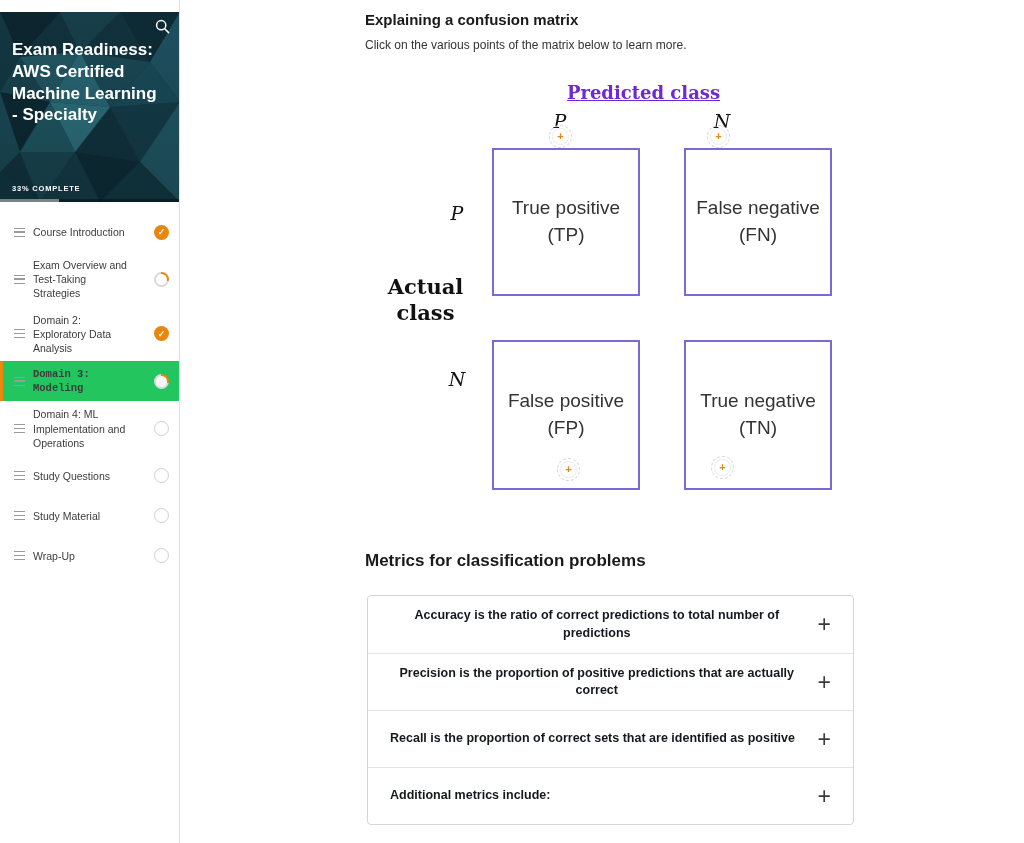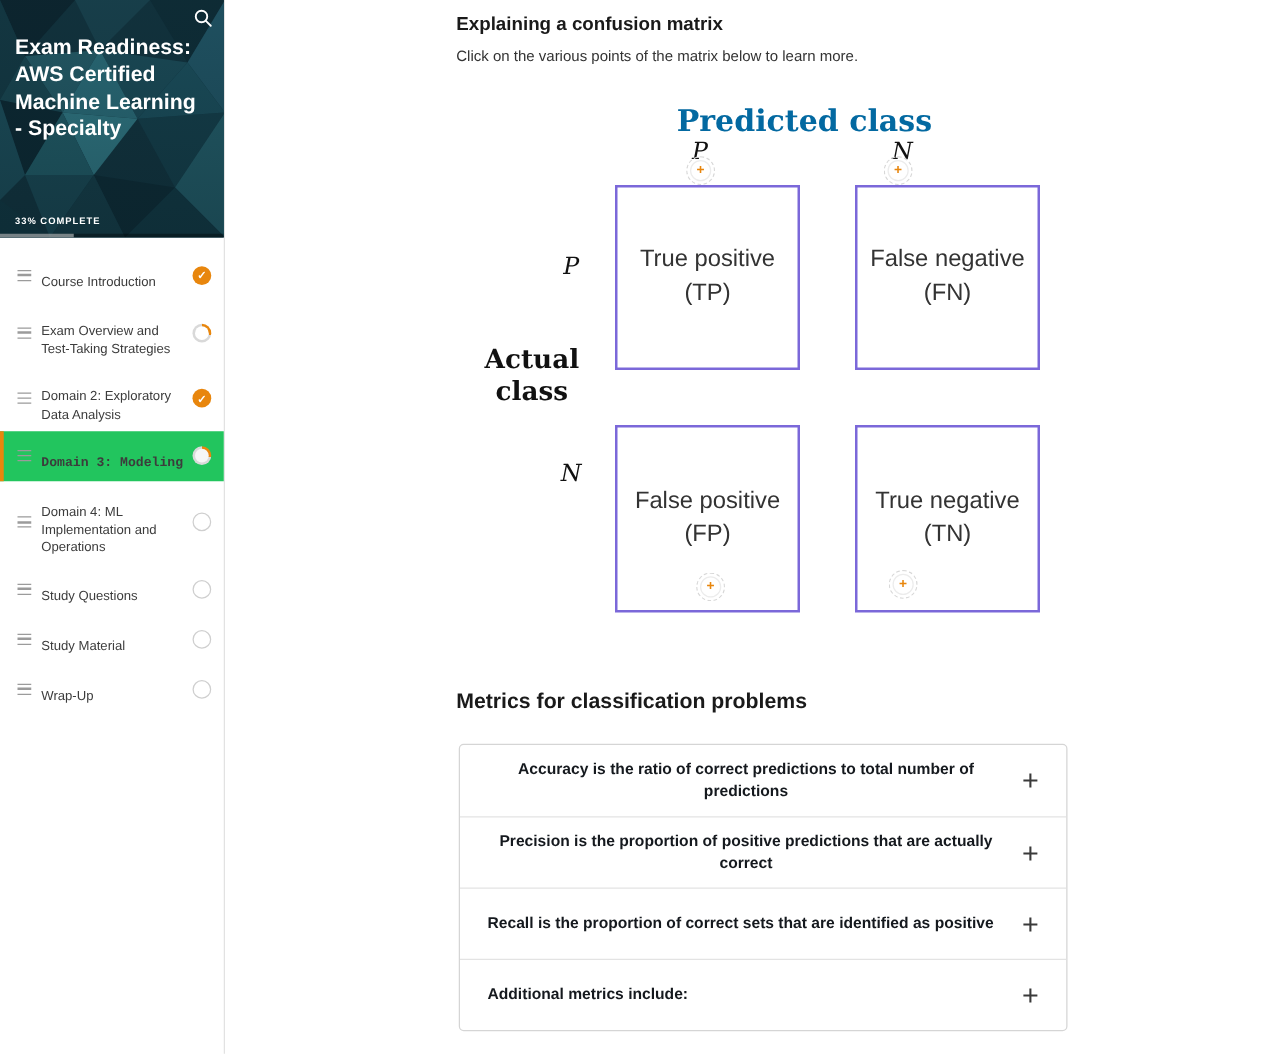--- a/index.html
+++ b/index.html
@@ -1,50 +1,50 @@
 <!DOCTYPE html>
 <html><head>
 <meta charset="utf-8">
 <style>
   * { box-sizing: border-box; margin: 0; padding: 0; }
   html,body { width:1024px; height:843px; background:#fff; font-family:"Liberation Sans", sans-serif; overflow:hidden; }
 
   
   .sidebar { position:absolute; left:0; top:0; width:180px; height:843px; background:#fff; border-right:1px solid #e2e2e2; }
-  .s-header { position:relative; width:100%; height:190px; overflow:hidden; background:#133540; }
+  .s-header { position:relative; width:100%; height:190px; overflow:hidden; background:#133540;margin-top:12px; }
   .s-header svg.poly { position:absolute; inset:0; }
   .s-header .overlay { position:absolute; inset:0; background:linear-gradient(rgba(8,28,36,.15), rgba(8,28,36,.4)); }
   .search-btn { position:absolute; top:5px; right:6px; width:22px; height:22px; background:transparent; border:none; cursor:pointer; z-index:3; }
   .s-title { position:absolute; top:27px; left:12px; width:152px; color:#fff; font-size:17px; font-weight:bold; line-height:1.28; z-index:2; }
   .s-progress-label { position:absolute; bottom:9px; left:12px; color:#fff; font-size:7.5px; font-weight:bold; letter-spacing:.8px; z-index:2; }
   .s-bar { position:absolute; bottom:0; left:0; width:100%; height:3px; background:rgba(0,0,0,.35); z-index:2; }
   .s-bar-fill { height:100%; background:rgba(255,255,255,.45); }
 
   .s-list { padding-top:10px; }
   .s-item { display:flex; align-items:center; min-height:40px; padding:6px 10px 6px 11px; cursor:pointer; border-left:3px solid transparent; }
   .s-item.active { background:#22c55e; border-left:3px solid #e8860d;font-family:Liberation Mono, monospace; }
   .s-item.active .s-label { font-weight:bold; }
   .menu-icon { flex:0 0 11px; width:11px; height:9px; margin-right:8px; border-top:1.5px solid #9b9b9b; border-bottom:1.5px solid #9b9b9b; position:relative; }
   .menu-icon::after { content:""; position:absolute; left:0; right:0; top:2.6px; height:1.5px; background:#9b9b9b; }
-  .s-label { flex:1; font-size:10.5px; color:#3c3c3c; line-height:1.35; padding-right:6px;margin-top:12px; }
+  .s-label { flex:1; font-size:10.5px; color:#3c3c3c; line-height:1.35; padding-right:20px; }
   .status { flex:0 0 15px; width:15px; height:15px; border-radius:50%; position:relative; }
   .status[data-status="none"] { border:1.5px solid #cfcfcf; }
   .status[data-status="partial"] { background:conic-gradient(#e8860d 0 28%, #d9d9d9 28% 100%); }
   .status[data-status="partial"]::after { content:""; position:absolute; inset:2px; background:#fff; border-radius:50%; }
   .status[data-status="complete"] { background:#e8860d; }
   .status[data-status="complete"]::after { content:"\2713"; position:absolute; inset:0; display:flex; align-items:center; justify-content:center; color:#fff; font-size:9px; font-weight:bold; }
   .s-item.active .status[data-status="partial"]::after { background:#f6f6f6; }
 
   
   .content { position:absolute; left:180px; top:0; width:844px; height:843px; background:#fff; }
   .page-title { position:absolute; left:185px; top:11px; font-size:15px; font-weight:bold; color:#1a1a1a; }
   .page-sub { position:absolute; left:185px; top:38px; font-size:12px; color:#333; }
 
   .serif { font-family:"DejaVu Serif", "Liberation Serif", serif; }
-  .predicted-label { position:absolute; left:312px; top:82px; width:303px; text-align:center; font-size:24px; font-weight:600; color:#0369a1; }
+  .predicted-label { position:absolute; left:312px; top:82px; width:303px; text-align:center; font-size:18px; font-weight:600; color:#6d28d9;text-decoration:underline; }
   .actual-label { position:absolute; left:178px; top:274px; width:135px; text-align:center; font-size:21px; font-weight:600; color:#111; line-height:1.25; }
   .col-label { position:absolute; top:110px; width:148px; text-align:center; font-size:19px; font-style:italic; color:#111; }
   .col-label.c0 { left:306px; } .col-label.c1 { left:468px; }
   .row-label { position:absolute; left:262px; width:30px; text-align:center; font-size:19px; font-style:italic; color:#111; }
   .row-label.r0 { top:202px; } .row-label.r1 { top:368px; }
 
   .matrix-grid { position:absolute; left:312px; top:148px; display:grid; grid-template-columns:148px 148px; grid-template-rows:148px 150px; column-gap:8px; row-gap:14px;gap:44px; }
   .m-cell { border:2px solid #7b68d9; background:#fff; display:flex; align-items:center; justify-content:center; text-align:center; font-size:19px; color:#333; line-height:1.4; padding:8px; cursor:pointer; }
 
   .plus-badge { position:absolute; width:17px; height:17px; border-radius:50%; background:#fff; border:1px solid #ececec; outline:1px dashed #d8d8d8; outline-offset:2px; color:#e8860d; font-size:11px; line-height:15px; text-align:center; font-weight:bold; cursor:pointer; z-index:2; }

